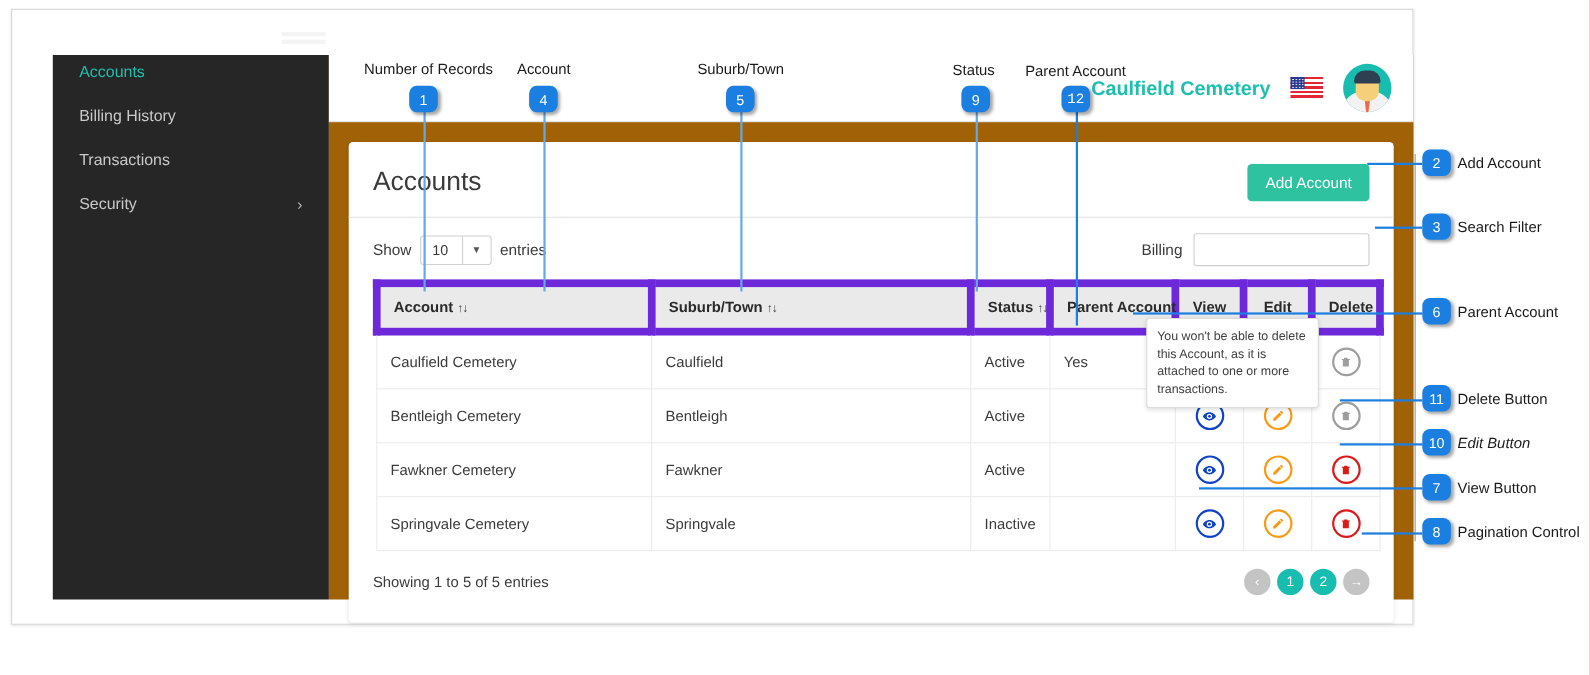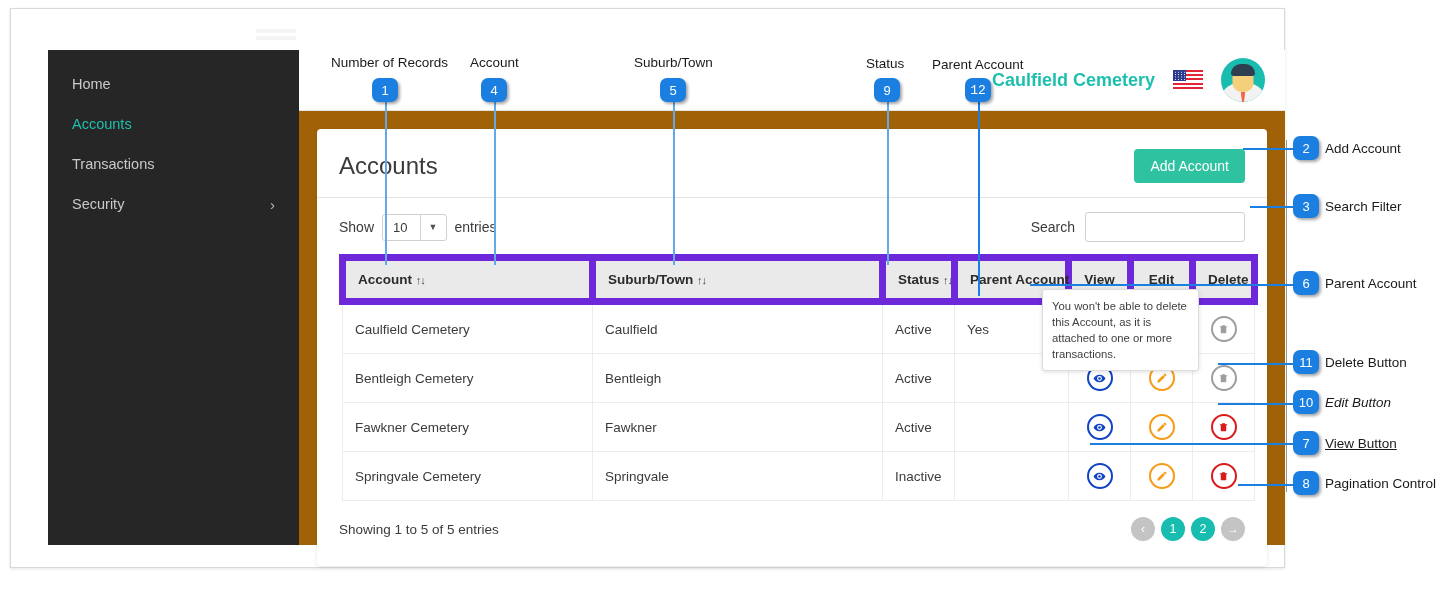--- a/index.html
+++ b/index.html
@@ -204,25 +204,25 @@
 
 <div id="frame">
 
   <div id="ghost-bar">
     <i></i>
       <i></i>
   </div>
 
   <aside id="sidebar">
     <nav>
-      <div class="nav-item first">
-        <span>Home</span>
-      </div>
       <div class="nav-item active">
         <span>Accounts</span>
+      </div>
+      <div class="nav-item">
+        <span>Billing History</span>
       </div>
       <div class="nav-item">
         <span>Transactions</span>
       </div>
       <div class="nav-item">
         <span>Security</span>
         <span class="chev">›</span>
       </div>
     </nav>
   </aside>
@@ -253,21 +253,21 @@
       <div id="card-controls">
         <div class="show-wrap">
           <span>Show</span>
           <span class="select-box">
             <span class="val">10</span>
             <span class="arrow">▼</span>
           </span>
           <span>entries</span>
         </div>
         <div class="search-wrap">
-          <span>Search</span>
+          <span>Billing</span>
           <input id="search-input" type="text" placeholder="" style="">
         </div>
       </div>
 
       <table id="acct-table">
         <thead>
           <tr>
             <th class="c-acct">
               <span>Account</span>
               <span class="sortic">↑↓</span>
@@ -437,15 +437,15 @@
   <div class="badge" style="left:1293px; top:350px;">11</div>
   <div class="badge" style="left:1293px; top:390px;">10</div>
   <div class="badge" style="left:1293px; top:431px;">7</div>
   <div class="badge" style="left:1293px; top:471px;">8</div>
 
   <div class="anno-label" style="left:1325px; top:141px;">Add Account</div>
   <div class="anno-label" style="left:1325px; top:199px;text-align:right;">Search Filter</div>
   <div class="anno-label" style="left:1325px; top:276px;">Parent Account</div>
   <div class="anno-label" style="left:1325px; top:355px;">Delete Button</div>
   <div class="anno-label" style="left:1325px; top:395px;font-style:italic;">Edit Button</div>
-  <div class="anno-label" style="left:1325px; top:436px;text-decoration:underline;">View Button</div>
+  <div class="anno-label" style="left:1325px; top:436px;">View Button</div>
   <div class="anno-label" style="left:1325px; top:476px;">Pagination Control</div>
 </div>
 
 </body></html>

